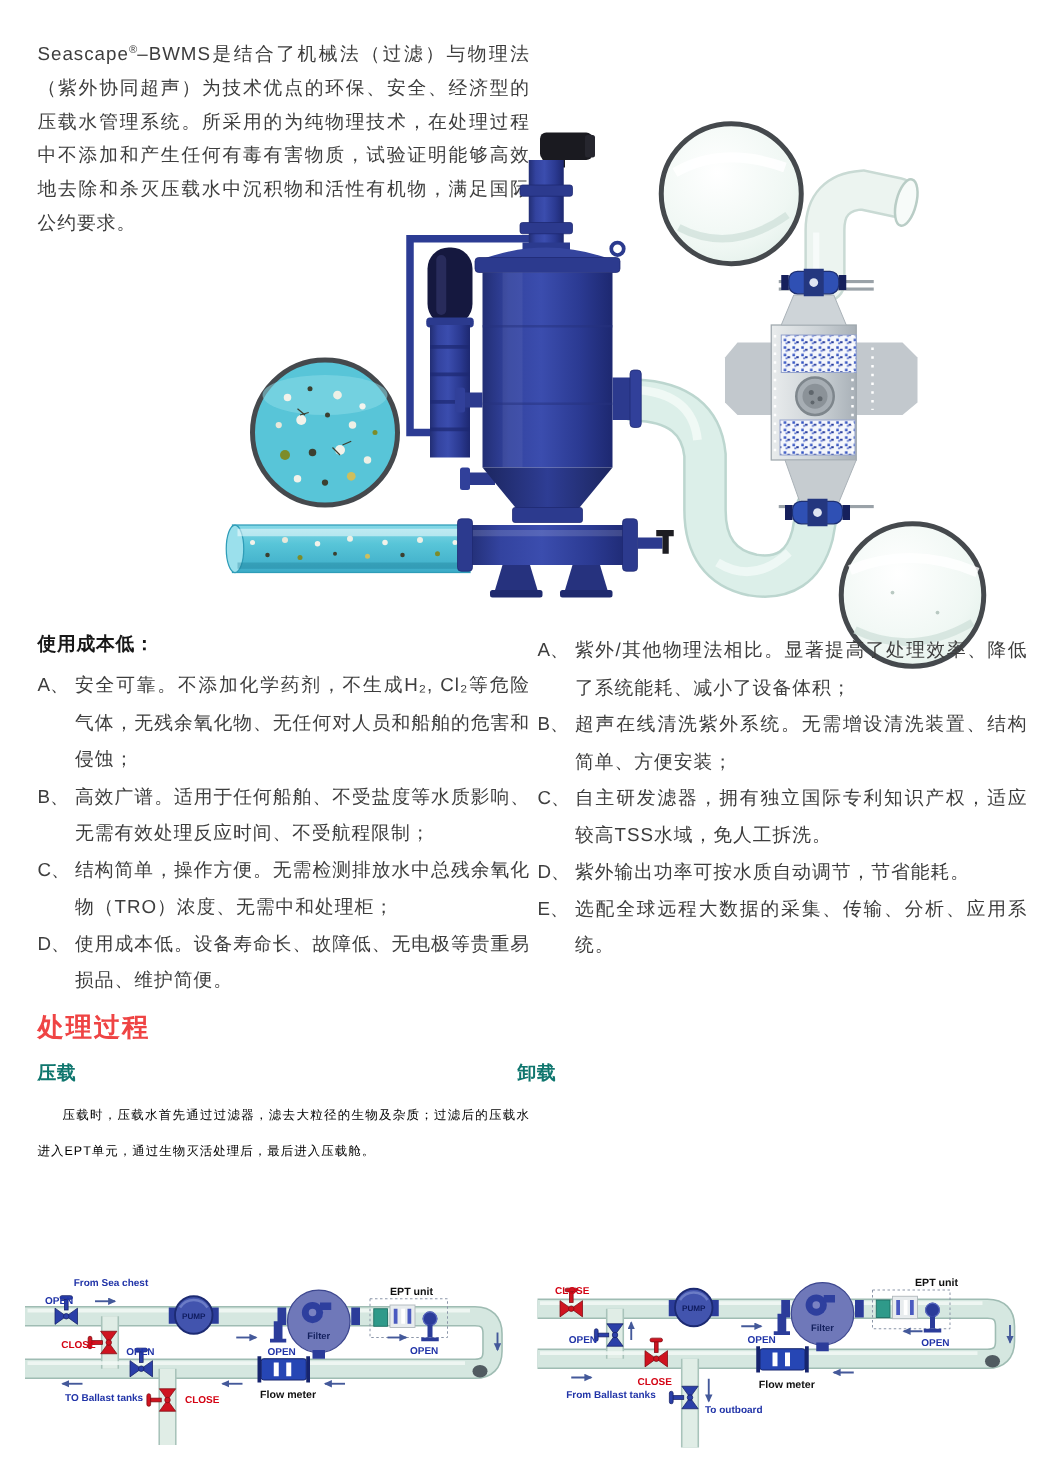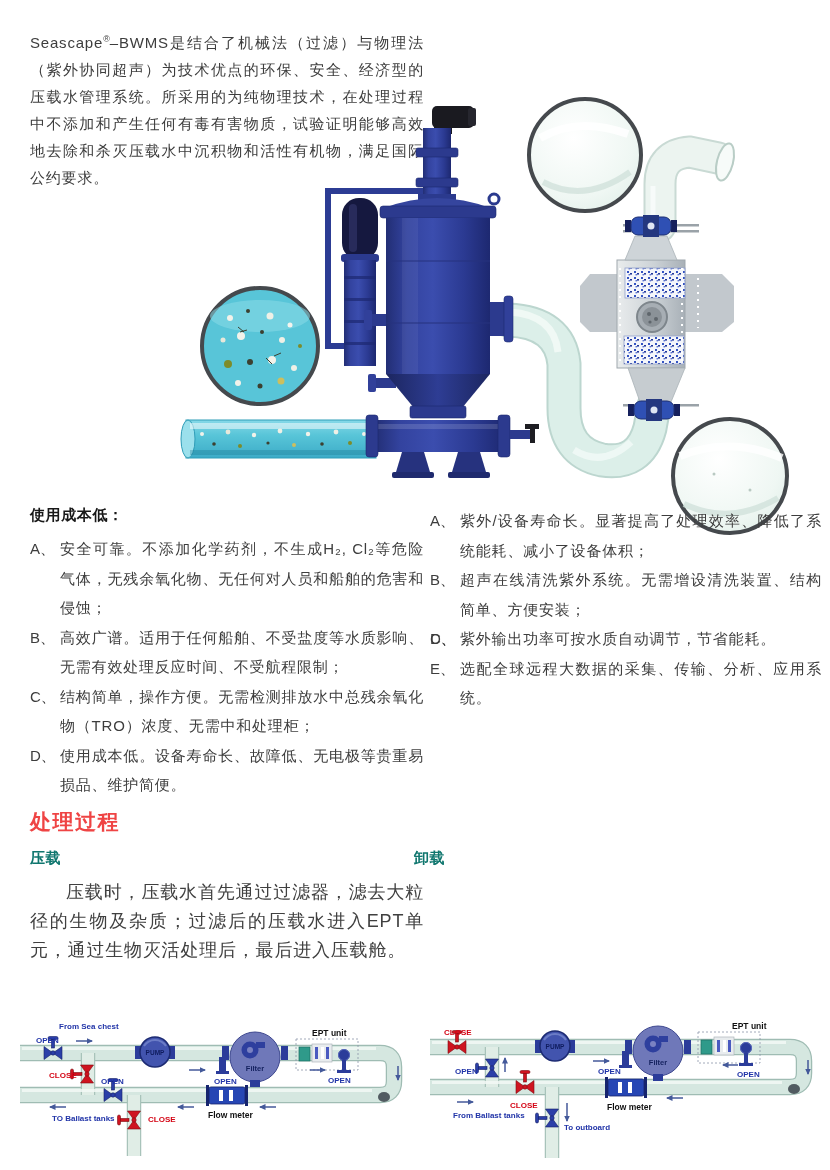--- a/index.html
+++ b/index.html
@@ -17,21 +17,21 @@
   .col h3{margin:0 0 9px 0;font-size:15px;font-weight:bold;color:#181818;letter-spacing:.6px;}
   .col ul{list-style:none;margin:0;padding:0;}
   .col li{position:relative;padding-left:30px;line-height:29.5px;text-align:justify;letter-spacing:.8px;}
   .col .lbl{position:absolute;left:0;top:0;letter-spacing:0;}
   .chem{left:30px;top:506px;width:394px;}
   .phys{left:430px;top:506px;width:392px;}
   
   .process-heading{left:30px;top:808px;font-size:21px;font-weight:bold;color:#ef4444;
     letter-spacing:1.5px;margin:0;text-align:right;}
   .proc h4{margin:0;font-size:15px;font-weight:bold;color:#0f766e;letter-spacing:.6px;}
-  .proc p{margin:10px 0 0 0;font-size:18px;line-height:29px;color:#404040;
+  .proc p{margin:10px 0 0 0;font-size:10px;line-height:29px;color:#000000;
     text-indent:2em;text-align:justify;letter-spacing:.8px;}
   .proc-ballast{left:30px;top:849px;width:394px;}
   .proc-deballast{left:414px;top:849px;width:392px;}
   
   .illu{left:178px;top:78px;}
   .dgm{position:absolute;}
   .dgm-left{left:16px;top:1008px;}
   .dgm-right{left:426px;top:1010px;}
   .dgm text{font-family:"Liberation Sans","DejaVu Sans",sans-serif;}
   .lbl-blue{fill:#2134a8;font-size:8px;font-weight:bold;}
@@ -256,23 +256,23 @@
     <ul>
       <li><span class="lbl">A、</span><span>安全可靠。不添加化学药剂，不生成H₂, Cl₂等危险气体，无残余氧化物、无任何对人员和船舶的危害和侵蚀；</span></li>
       <li><span class="lbl">B、</span><span>高效广谱。适用于任何船舶、不受盐度等水质影响、无需有效处理反应时间、不受航程限制；</span></li>
       <li><span class="lbl">C、</span><span>结构简单，操作方便。无需检测排放水中总残余氧化物（TRO）浓度、无需中和处理柜；</span></li>
       <li><span class="lbl">D、</span><span>使用成本低。设备寿命长、故障低、无电极等贵重易损品、维护简便。</span></li>
     </ul>
   </section>
 
   <section class="abs col phys">
     <ul>
-      <li><span class="lbl">A、</span><span>紫外/设备寿命长。显著提高了处理效率、降低了系统能耗、减小了设备体积；</span></li>
+      <li><span class="lbl">A、</span><span>紫外/其他物理法相比。显著提高了处理效率、降低了系统能耗、减小了设备体积；</span></li>
       <li><span class="lbl">B、</span><span>超声在线清洗紫外系统。无需增设清洗装置、结构简单、方便安装；</span></li>
-      <li><span class="lbl">C、</span></li>
+      <li><span class="lbl">C、</span><span>自主研发滤器，拥有独立国际专利知识产权，适应较高TSS水域，免人工拆洗。</span></li>
       <li><span class="lbl">D、</span><span>紫外输出功率可按水质自动调节，节省能耗。</span></li>
       <li><span class="lbl">E、</span><span>选配全球远程大数据的采集、传输、分析、应用系统。</span></li>
     </ul>
   </section>
 
   <h2 class="abs process-heading">处理过程</h2>
   <section class="abs proc proc-ballast">
     <h4>压载</h4>
     <p>压载时，压载水首先通过过滤器，滤去大粒径的生物及杂质；过滤后的压载水进入EPT单元，通过生物灭活处理后，最后进入压载舱。</p>
   </section>

